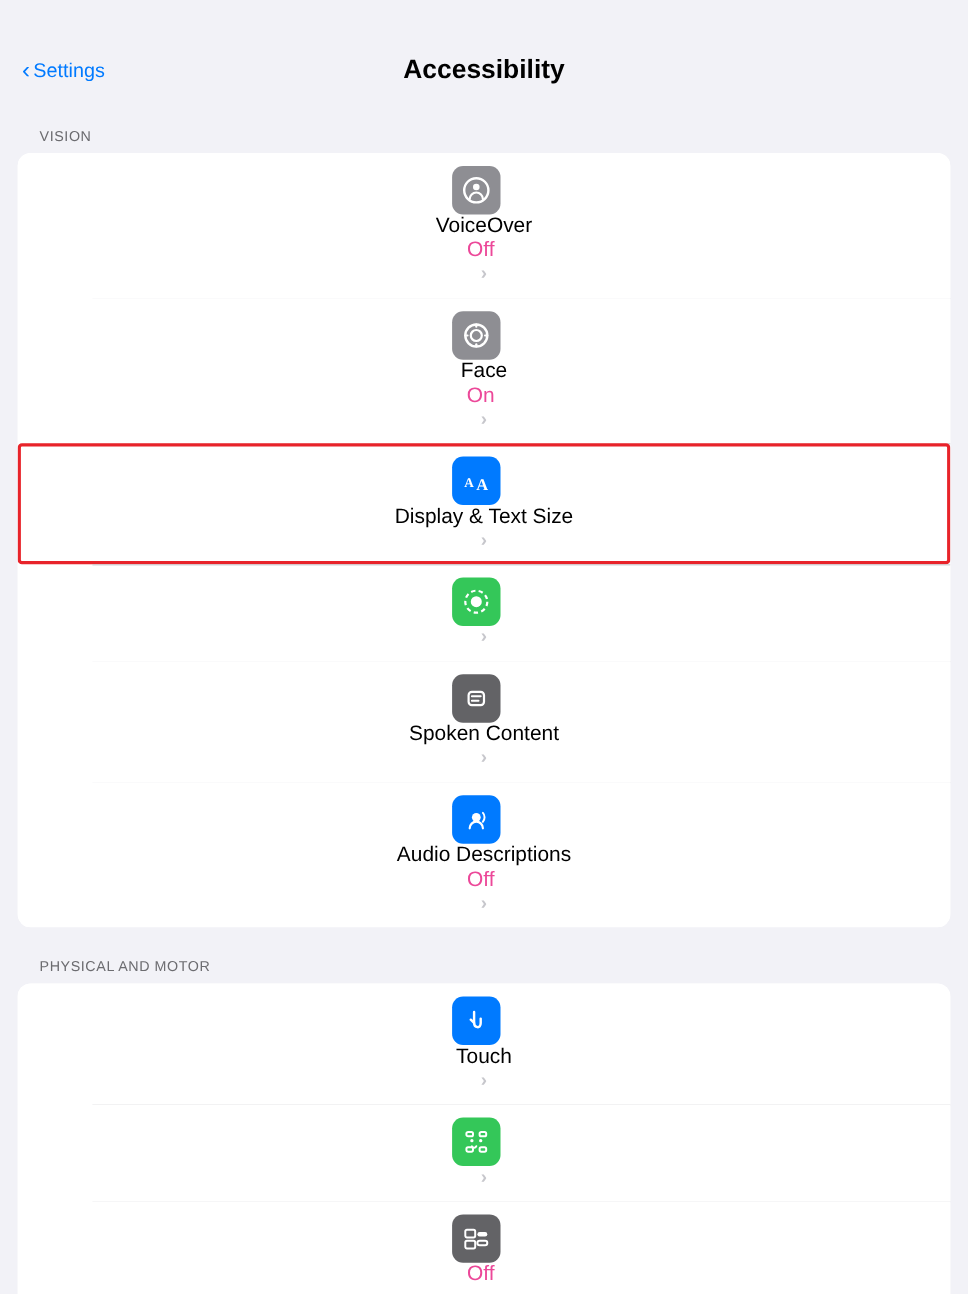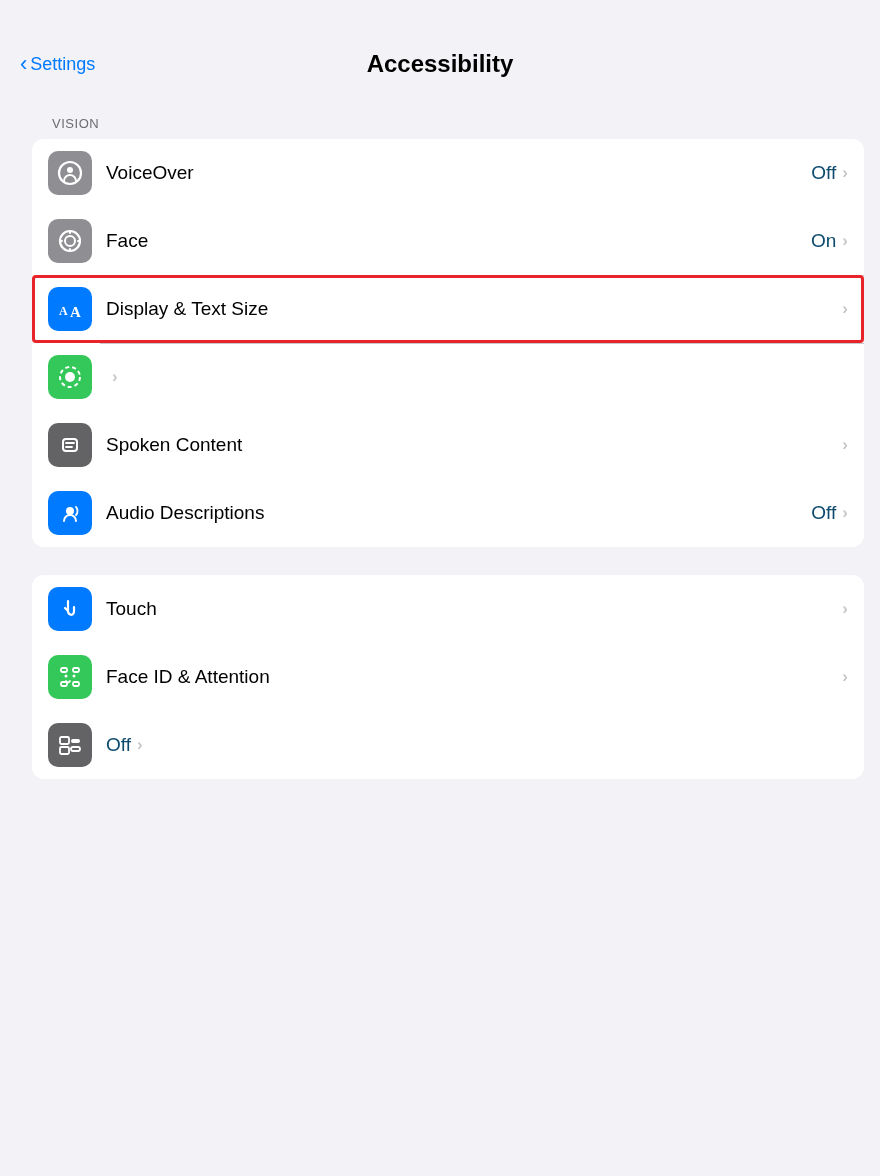--- a/index.html
+++ b/index.html
@@ -46,21 +46,20 @@
 
     .header-title {
       font-size: 24px;
       font-weight: 700;
       color: #000;
     }
 
     
     .section {
       margin-top: 28px;
-      padding-left: 16px;
     }
 
     .section-label {
       font-size: 13px;
       font-weight: 400;
       color: #6c6c70;
       letter-spacing: 0.04em;
       padding: 0 36px;
       margin-bottom: 8px;
       text-transform: uppercase;
@@ -74,20 +73,21 @@
     }
 
     .settings-row {
       display: flex;
       align-items: center;
       padding: 12px 16px;
       min-height: 60px;
       position: relative;
       cursor: pointer;
       background-color: #fff;
+      flex-direction: column;
     }
 
     .settings-row:not(:last-child)::after {
       content: '';
       position: absolute;
       bottom: 0;
       left: 68px;
       right: 0;
       height: 0.5px;
       background-color: #c8c8cc;
@@ -114,21 +114,21 @@
 
     .row-label {
       flex: 1;
       font-size: 19px;
       font-weight: 400;
       color: #000;
     }
 
     .row-value {
       font-size: 19px;
-      color: #0c4a6e;
+      color: #ec4899;
       margin-right: 6px;
     }
 
     .chevron {
       color: #c7c7cc;
       font-size: 17px;
       font-weight: 600;
     }
   </style>
 </head>
@@ -214,20 +214,21 @@
       <path d="M20 8c2 2 2 6 0 8" stroke="white" stroke-width="1.8" fill="none" stroke-linecap="round"></path>
     </svg>
           </div>
           <span class="row-label">Audio Descriptions</span>
           <span class="row-value">Off</span>
           <span class="chevron">›</span>
         </div>
       </div>
     </div>
     <div class="section">
+      <div class="section-label">PHYSICAL AND MOTOR</div>
       <div class="settings-group">
         <div class="settings-row">
           <div class="icon-wrap" style="background-color: rgb(0, 122, 255);">
             <svg width="28" height="28" viewBox="0 0 28 28" fill="none">
       <path d="M12 6v10l-3-3" stroke="white" stroke-width="2.2" fill="none" stroke-linecap="round" stroke-linejoin="round"></path>
       <path d="M12 16c0 4 6 6 6 0V12" stroke="white" stroke-width="2.2" fill="none" stroke-linecap="round"></path>
     </svg>
           </div>
           <span class="row-label">Touch</span>
           <span class="row-value"></span>
@@ -238,21 +239,20 @@
             <svg width="28" height="28" viewBox="0 0 28 28" fill="none">
       <rect x="5" y="5" width="6" height="4" rx="1.5" stroke="white" stroke-width="1.8" fill="none"></rect>
       <rect x="17" y="5" width="6" height="4" rx="1.5" stroke="white" stroke-width="1.8" fill="none"></rect>
       <rect x="5" y="19" width="6" height="4" rx="1.5" stroke="white" stroke-width="1.8" fill="none"></rect>
       <rect x="17" y="19" width="6" height="4" rx="1.5" stroke="white" stroke-width="1.8" fill="none"></rect>
       <circle cx="10" cy="13" r="1.5" fill="white"></circle>
       <circle cx="18" cy="13" r="1.5" fill="white"></circle>
       <path d="M10 18c1 1.5 3 2 4 0" stroke="white" stroke-width="1.8" fill="none" stroke-linecap="round"></path>
     </svg>
           </div>
-          <span class="row-label">Face ID &amp; Attention</span>
           <span class="row-value"></span>
           <span class="chevron">›</span>
         </div>
         <div class="settings-row">
           <div class="icon-wrap" style="background-color: rgb(99, 99, 102);">
             <svg width="28" height="28" viewBox="0 0 28 28" fill="none">
       <rect x="4" y="6" width="9" height="7" rx="1.5" stroke="white" stroke-width="1.8" fill="none"></rect>
       <rect x="4" y="16" width="9" height="7" rx="1.5" stroke="white" stroke-width="1.8" fill="none"></rect>
       <rect x="15" y="8" width="9" height="4" rx="2" fill="white"></rect>
       <rect x="15" y="16" width="9" height="4" rx="2" stroke="white" stroke-width="1.8" fill="none"></rect>

